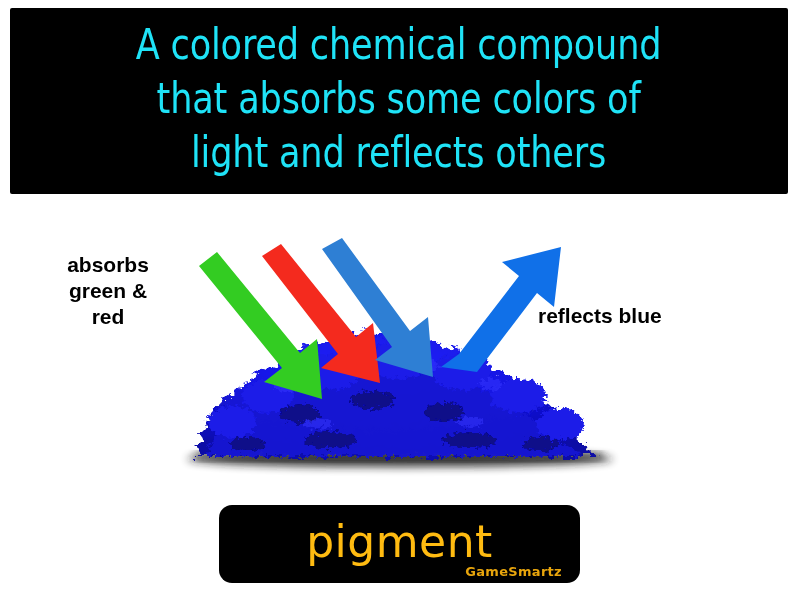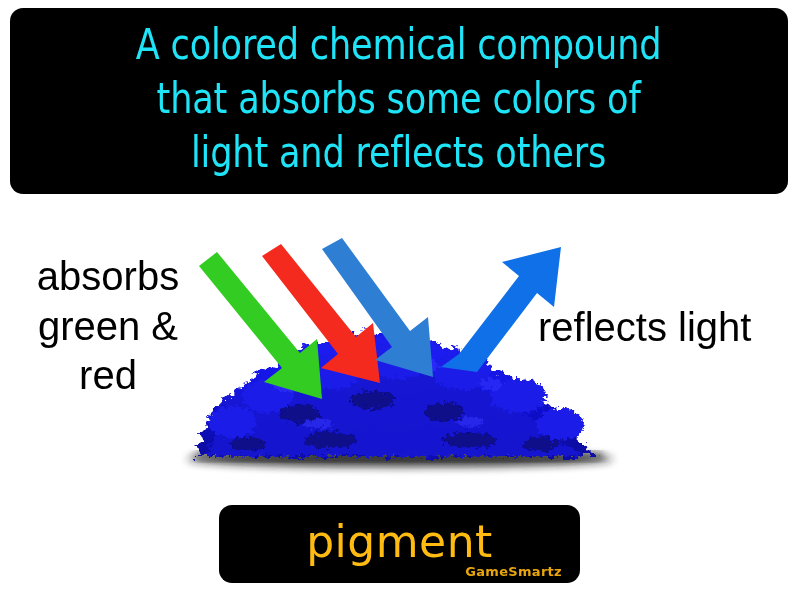--- a/index.html
+++ b/index.html
@@ -25,21 +25,21 @@
   }
 
   
   #definition-box {
     position: absolute;
     left: 10px;
     top: 8px;
     width: 778px;
     height: 186px;
     background: #000000;
-    border-radius: 13px;
+    border-radius: 2px;
     display: flex;
     align-items: center;
     justify-content: center;
     box-sizing: border-box;
     padding: 2px 14px 6px 14px;
   }
   #definition-text {
     color: #1fe3f7;
     font-family: "DejaVu Sans Condensed", "Liberation Sans Narrow", "Liberation Sans", sans-serif;
     font-size: 42px;
@@ -64,23 +64,23 @@
     position: absolute;
     left: 0; top: 0;
     width: 800px;
     height: 290px;
   }
 
   .side-label {
     position: absolute;
     color: #000000;
     font-family: "Liberation Sans", sans-serif;
-    font-size: 40px;
+    font-size: 21px;
     line-height: 1.24;
-    font-weight: 400;
+    font-weight: 700;
   }
   #label-absorbs {
     left: 18px;
     top: 52px;
     width: 180px;
     text-align: center;
     white-space: pre-line;
   }
   #label-reflects {
     left: 538px;
@@ -228,21 +228,21 @@
 
       <g>
         <path fill="#1070e8" d="M441,167 L459,154 L519,76 L502,62 L561,47 L554,107 L537,93 L477,172 Z"></path>
       </g>
     </svg>
 
     <div class="side-label" id="label-absorbs">absorbs
 green &amp;
 red</div>
 
-    <div class="side-label" id="label-reflects">reflects light</div>
+    <div class="side-label" id="label-reflects">reflects blue</div>
   </div>
 
   <div id="term-box">
     <span id="term-text">pigment</span>
     <span id="watermark">GameSmartz</span>
   </div>
 
 </div>
 
 </body></html>

